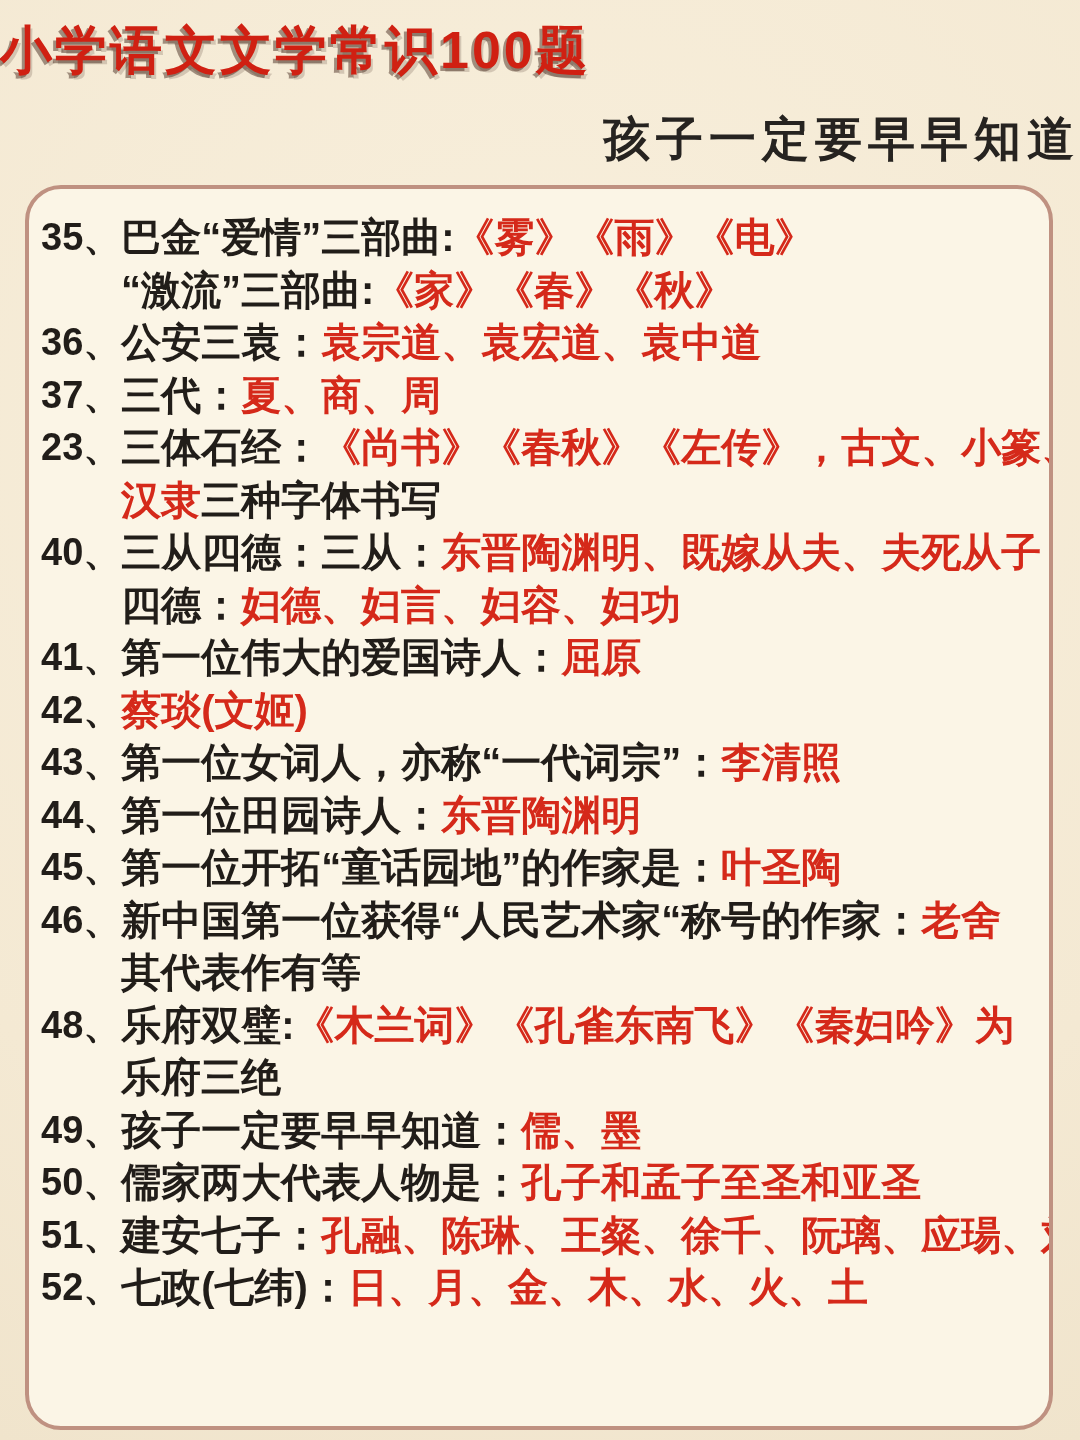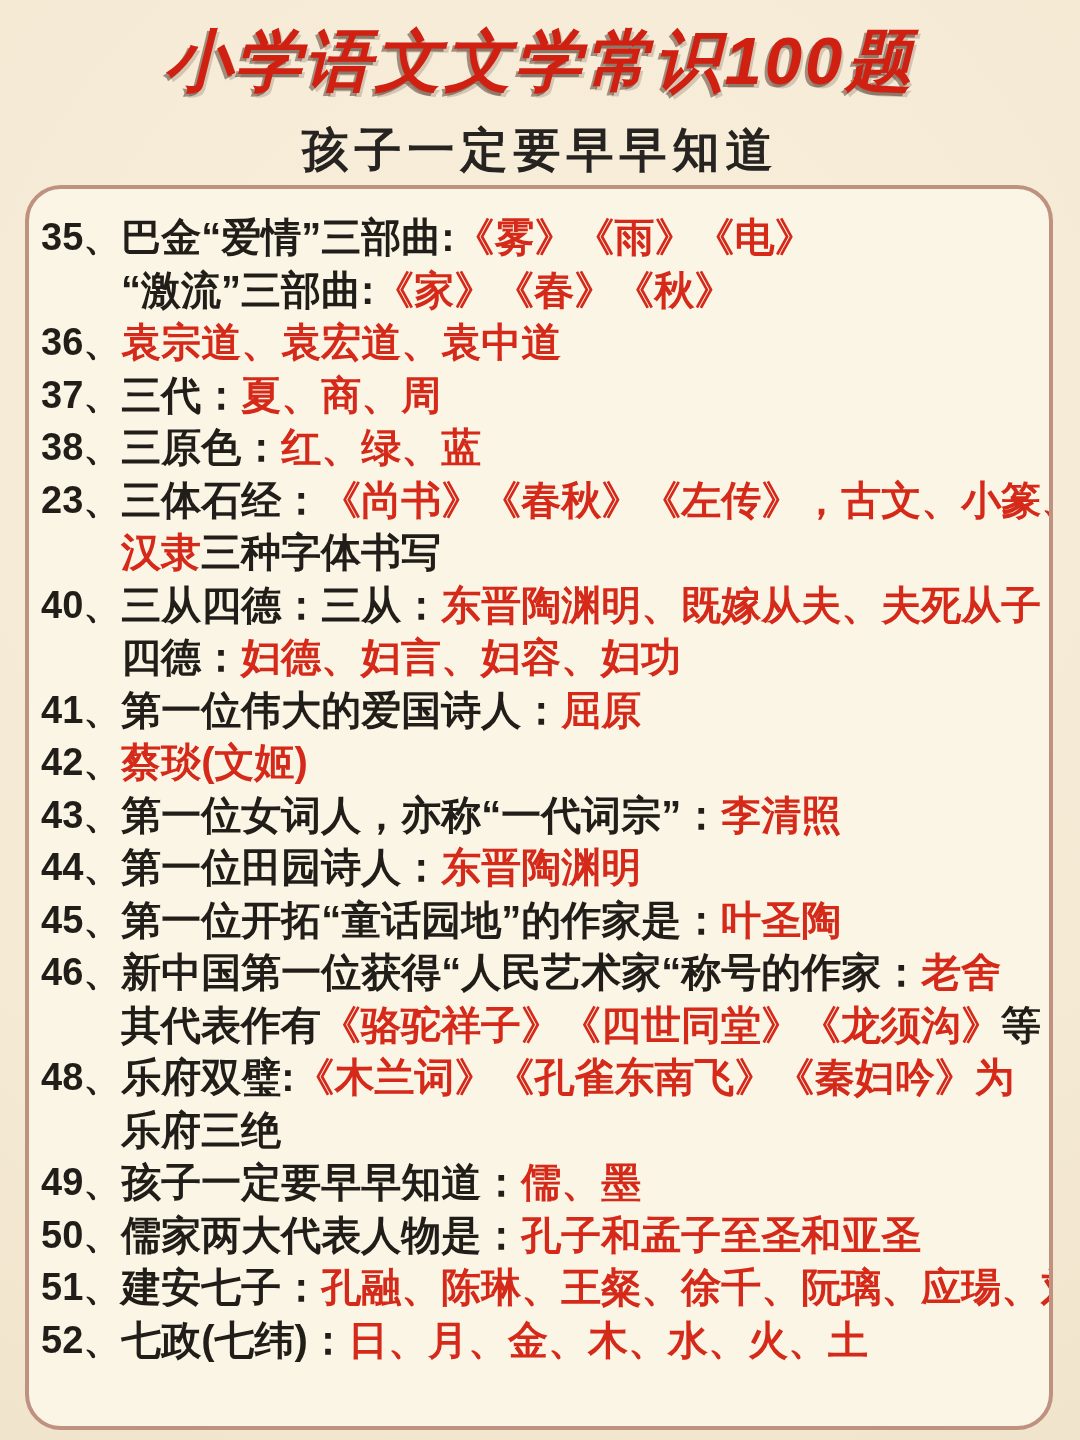--- a/index.html
+++ b/index.html
@@ -14,32 +14,31 @@
   html,body{width:1080px;height:1440px;}
   body{
     background:var(--bg);
     background-image:radial-gradient(circle at 50% 30%, #f8efdc 0%, #f4e9d3 70%, #f0e4cc 100%);
     font-family:"Liberation Sans","DejaVu Sans",sans-serif;
     overflow:hidden;
     position:relative;
   }
   .title{
     margin-top:16px;
-    text-align:center;
-    font-size:67px;
+    text-align:left;
+    font-size:52px;
     font-weight:bold;
     letter-spacing:3px;
     color:var(--title-red);
     text-shadow:-3px 3px 0 rgba(56,26,16,0.45), 2px 4px 0 rgba(56,26,16,0.18);
     white-space:nowrap;
-    font-style:italic;
   }
   .subtitle{
-    margin-top:12px;
-    text-align:center;
+    margin-top:22px;
+    text-align:right;
     font-size:47px;
     font-weight:bold;
     letter-spacing:6px;
     color:#262320;
   }
   .panel{
     position:absolute;
     left:25px; top:185px;
     width:1028px; height:1245px;
     background:var(--panel-bg);
@@ -78,31 +77,27 @@
       <span class="seg black">巴金“爱情”三部曲:</span>
       <span class="seg red">《雾》《雨》《电》</span>
     </div>
     <div class="row">
       <span class="num"></span>
       <span class="seg black">“激流”三部曲:</span>
       <span class="seg red">《家》《春》《秋》</span>
     </div>
     <div class="row">
       <span class="num">36、</span>
+      <span class="seg black">公安三袁：</span>
       <span class="seg red">袁宗道、袁宏道、袁中道</span>
     </div>
     <div class="row">
       <span class="num">37、</span>
       <span class="seg black">三代：</span>
       <span class="seg red">夏、商、周</span>
-    </div>
-    <div class="row">
-      <span class="num">38、</span>
-      <span class="seg black">三原色：</span>
-      <span class="seg red">红、绿、蓝</span>
     </div>
     <div class="row">
       <span class="num">23、</span>
       <span class="seg black">三体石经：</span>
       <span class="seg red">《尚书》《春秋》《左传》，古文、小篆、</span>
     </div>
     <div class="row">
       <span class="num"></span>
       <span class="seg red">汉隶</span>
       <span class="seg black">三种字体书写</span>
@@ -142,21 +137,20 @@
       <span class="seg red">叶圣陶</span>
     </div>
     <div class="row">
       <span class="num">46、</span>
       <span class="seg black">新中国第一位获得“人民艺术家“称号的作家：</span>
       <span class="seg red">老舍</span>
     </div>
     <div class="row">
       <span class="num"></span>
       <span class="seg black">其代表作有</span>
-      <span class="seg red">《骆驼祥子》《四世同堂》《龙须沟》</span>
       <span class="seg black">等</span>
     </div>
     <div class="row">
       <span class="num">48、</span>
       <span class="seg black">乐府双璧:</span>
       <span class="seg red">《木兰词》《孔雀东南飞》</span>
       <span class="seg red">《秦妇吟》为</span>
     </div>
     <div class="row">
       <span class="num"></span>

